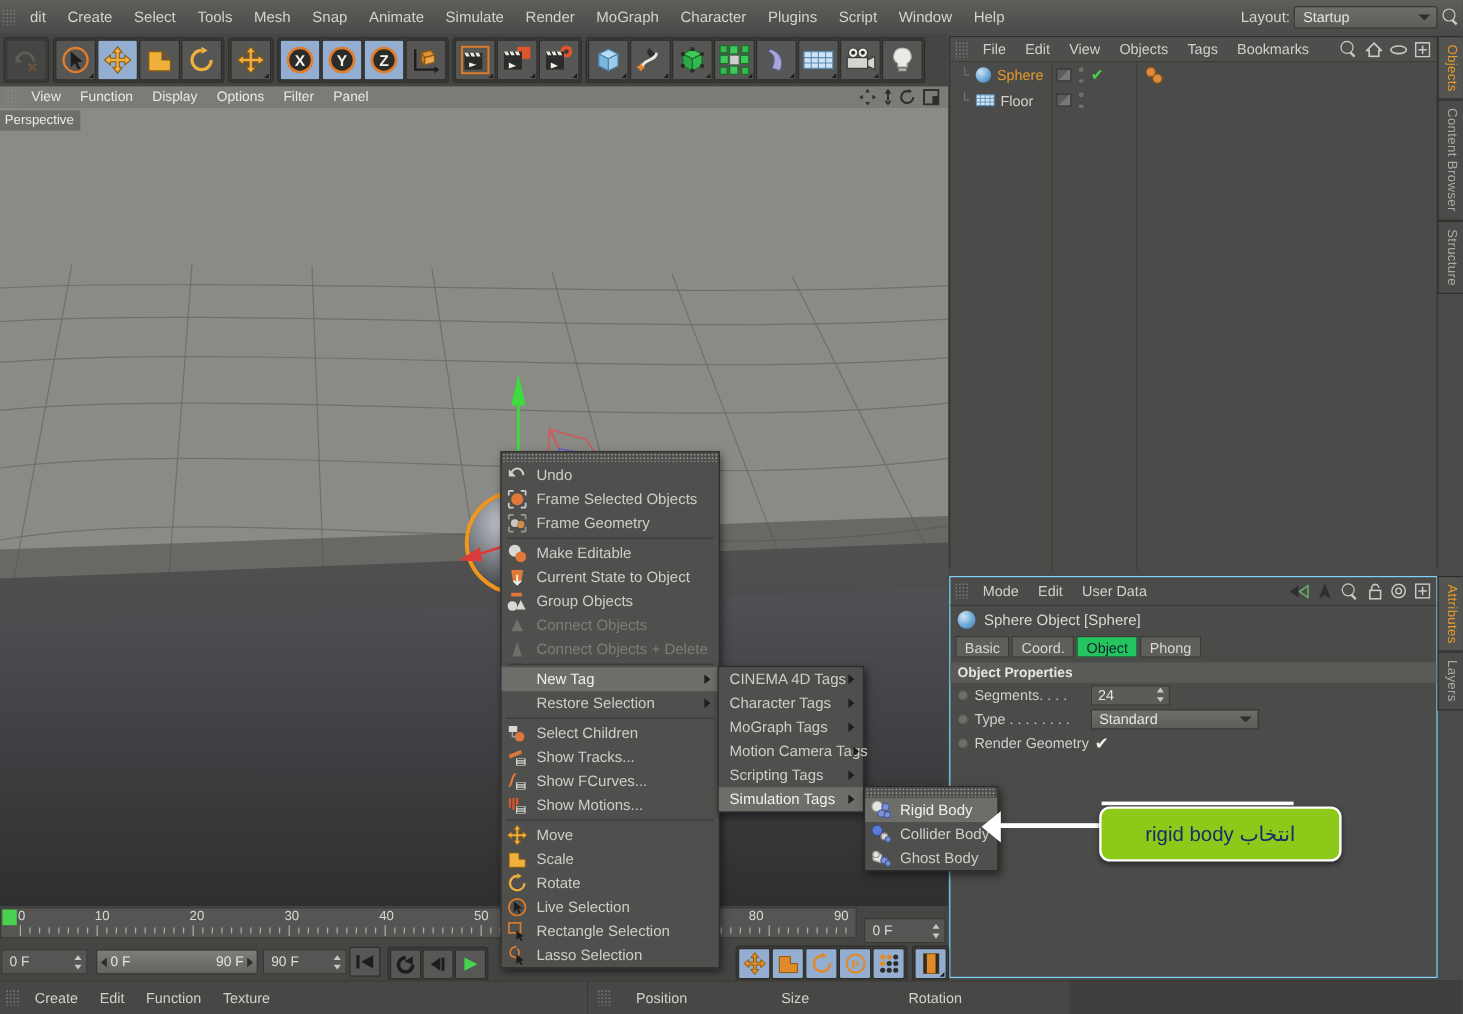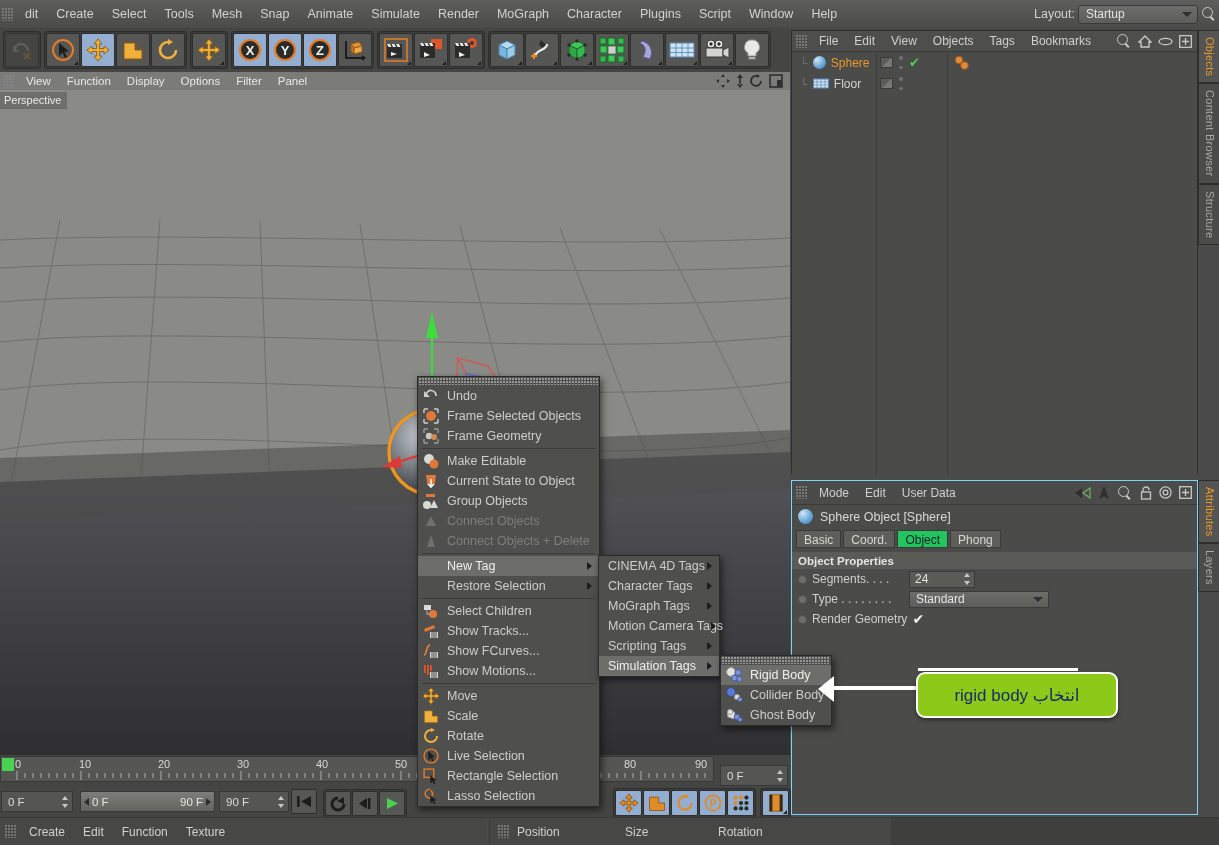--- a/index.html
+++ b/index.html
@@ -171,21 +171,21 @@
      padding:1px; gap:1px; }
   .mgbtn { width:27px;height:26px;background:#93aed0;border:1px solid #2e2e2c;border-radius:2px;
      display:flex;align-items:center;justify-content:center; position:relative;}
 
   
   #matbar { position:absolute; left:0; top:817px; width:487px; height:28px;
      background:#474745; display:flex; align-items:center; padding-left:5px; gap:0;
      border-top:1px solid #3a3a38; }
   #matbar .pm { padding:0 9px; font-size:12px; color:#d0d0cd; line-height:28px; }
   #coordbar { position:absolute; left:489px; top:817px; width:402px; height:28px;
-     background:#474745; display:flex; align-items:center; padding-left:8px; gap:0;
+     background:#474745; display:flex; align-items:center; padding-left:8px; gap:13px;
      border-top:1px solid #3a3a38; border-left:1px solid #3a3a38; }
   #coordbar .cl { font-size:12px; color:#d0d0cd; }
   #bottomfill { position:absolute; left:891px; top:817px; width:328px; height:28px;
      background:#3f3f3d; border-top:1px solid #3a3a38; }
 
   
   #callout { position:absolute; left:916px; top:672px; width:202px; height:46px;
      background:#8cc919; border:2px solid #ffffff; border-radius:9px;
      display:flex; align-items:center; justify-content:center; z-index:60;
      box-shadow:0 2px 4px rgba(0,0,0,.4); }

